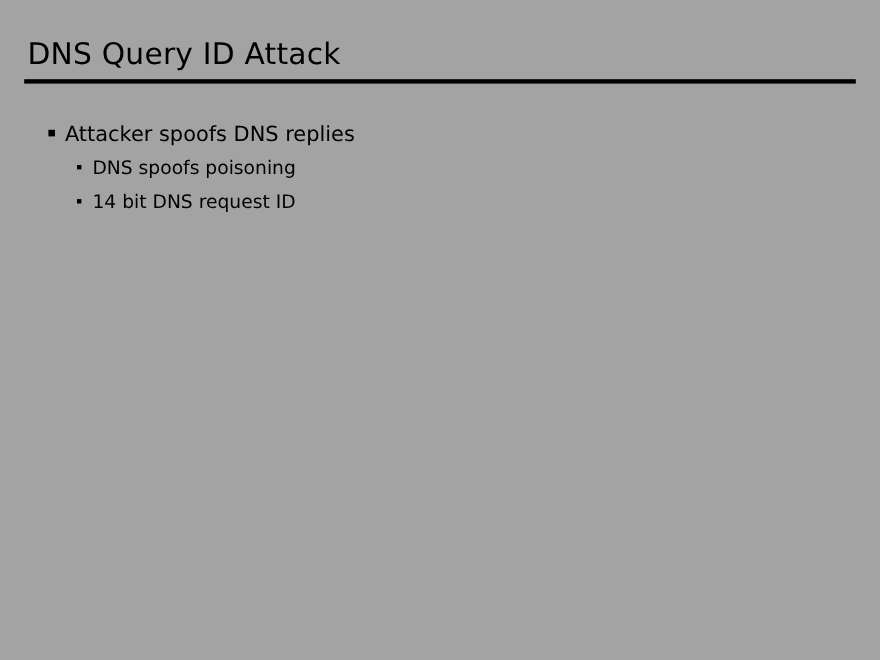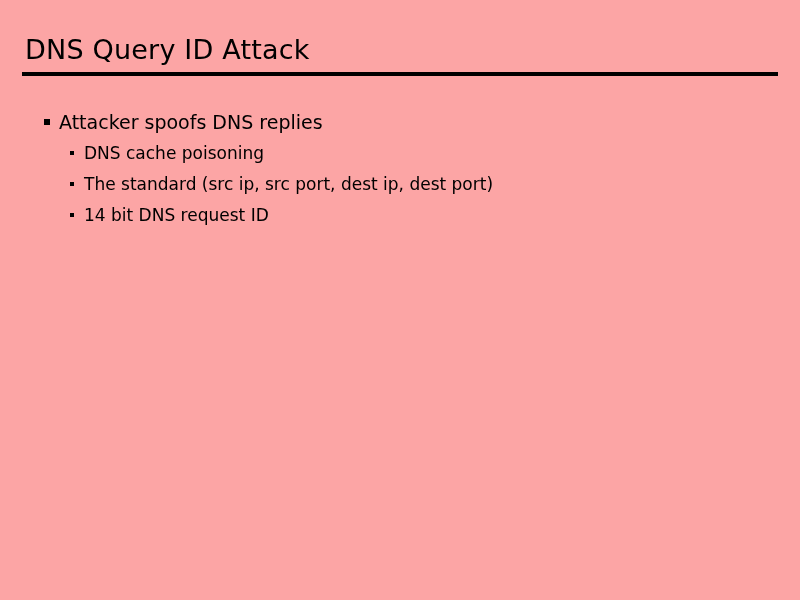--- a/index.html
+++ b/index.html
@@ -11,21 +11,21 @@
     width: 800px;
     height: 600px;
     background: #f7faf8;
     font-family: "DejaVu Sans", sans-serif;
     overflow: hidden;
   }
   #slide {
     position: relative;
     width: 800px;
     height: 600px;
-    background: #fca5a5;
+    background: #a3a3a3;
   }
 
   
   #title-block {
     position: absolute;
     left: 22px;
     top: 33px;
     width: 756px;
   }
   #slide-title {
@@ -101,28 +101,24 @@
 
   <div id="body-list">
 
     <div class="bullet-row level-1">
       <span class="bullet-marker"></span>
       <span class="bullet-text">Attacker spoofs DNS replies</span>
     </div>
 
     <div class="bullet-row level-2">
       <span class="bullet-marker"></span>
-      <span class="bullet-text">DNS cache poisoning</span>
+      <span class="bullet-text">DNS spoofs poisoning</span>
     </div>
 
 
-    <div class="bullet-row level-2">
-      <span class="bullet-marker"></span>
-      <span class="bullet-text">The standard (src ip, src port, dest ip, dest port)</span>
-    </div>
 
     <div class="bullet-row level-2">
       <span class="bullet-marker"></span>
       <span class="bullet-text">14 bit DNS request ID</span>
     </div>
 
   </div>
 
 </div>
 

